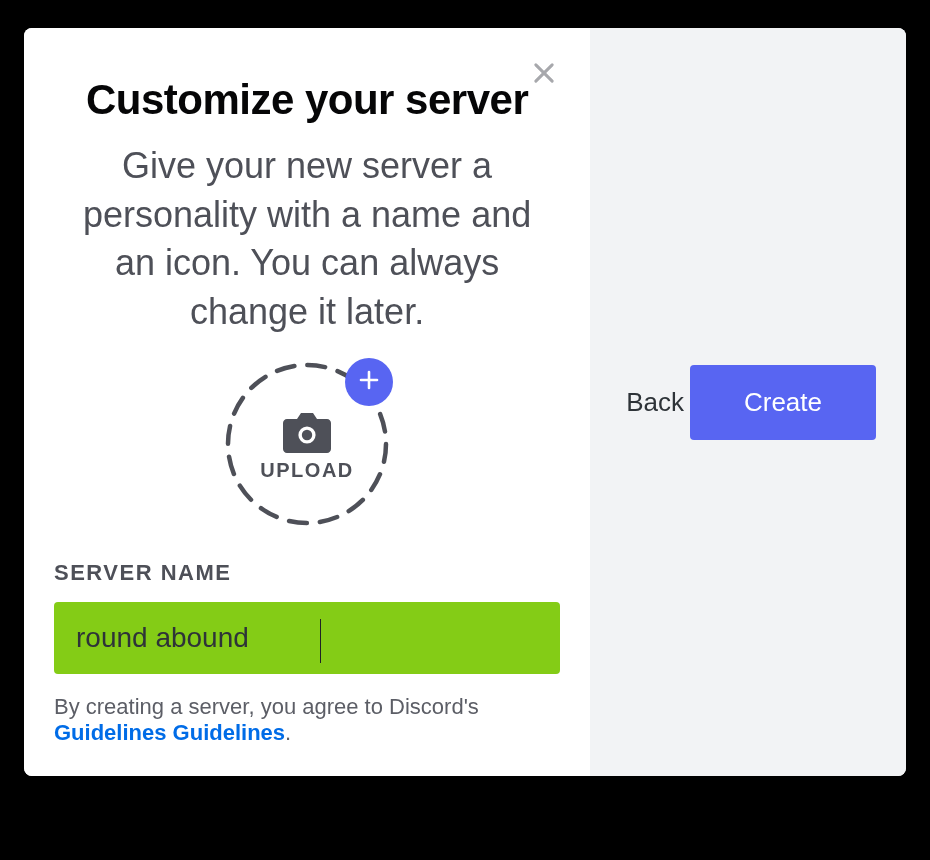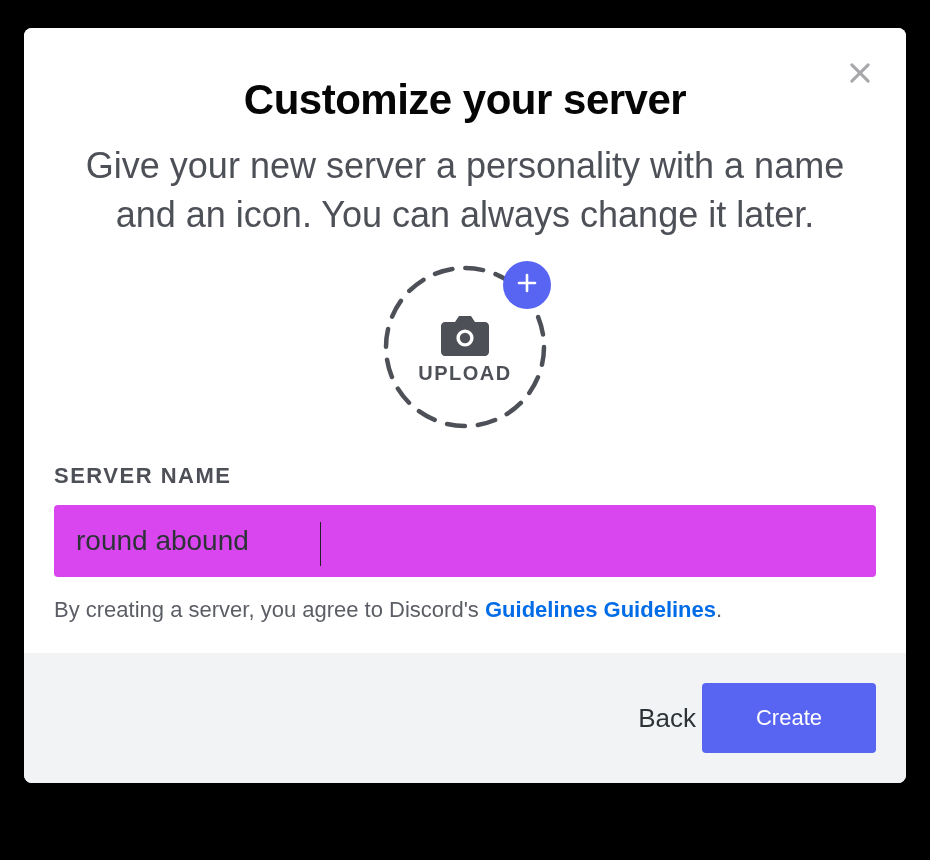--- a/index.html
+++ b/index.html
@@ -16,21 +16,21 @@
       display: flex;
       align-items: flex-start;
       justify-content: center;
       padding: 28px 24px;
     }
     .modal {
       width: 882px;
       background: #fff;
       border-radius: 8px;
       display: flex;
-      flex-direction: column;
+      flex-direction: row;
       overflow: hidden;
       position: relative;
     }
     .modal-body {
       padding: 40px 30px 30px 30px;
       position: relative;
       background: #fff;
     }
     .close-btn {
       position: absolute;
@@ -116,21 +116,21 @@
     .field-label {
       font-size: 22px;
       font-weight: 700;
       color: #4e5058;
       letter-spacing: 1.5px;
       margin-bottom: 16px;
     }
     .field-input-wrap { position: relative; }
     .text-input {
       width: 100%;
-      background: #d946ef;
+      background: #84cc16;
       border: none;
       border-radius: 4px;
       padding: 20px 22px;
       font-size: 28px;
       color: #2e3338;
       outline: none;
       font-family: inherit;
     }
     .caret {
       position: absolute;
@@ -167,21 +167,21 @@
       font-size: 26px;
       font-weight: 500;
       cursor: pointer;
       padding: 10px 6px;
       font-family: inherit;
     }
     .create-btn {
       background: #5865f2;
       border: none;
       color: #fff;
-      font-size: 22px;
+      font-size: 26px;
       font-weight: 500;
       padding: 22px 54px;
       border-radius: 4px;
       cursor: pointer;
       font-family: inherit;
     }
   </style>
 </head>
 <body>
 

